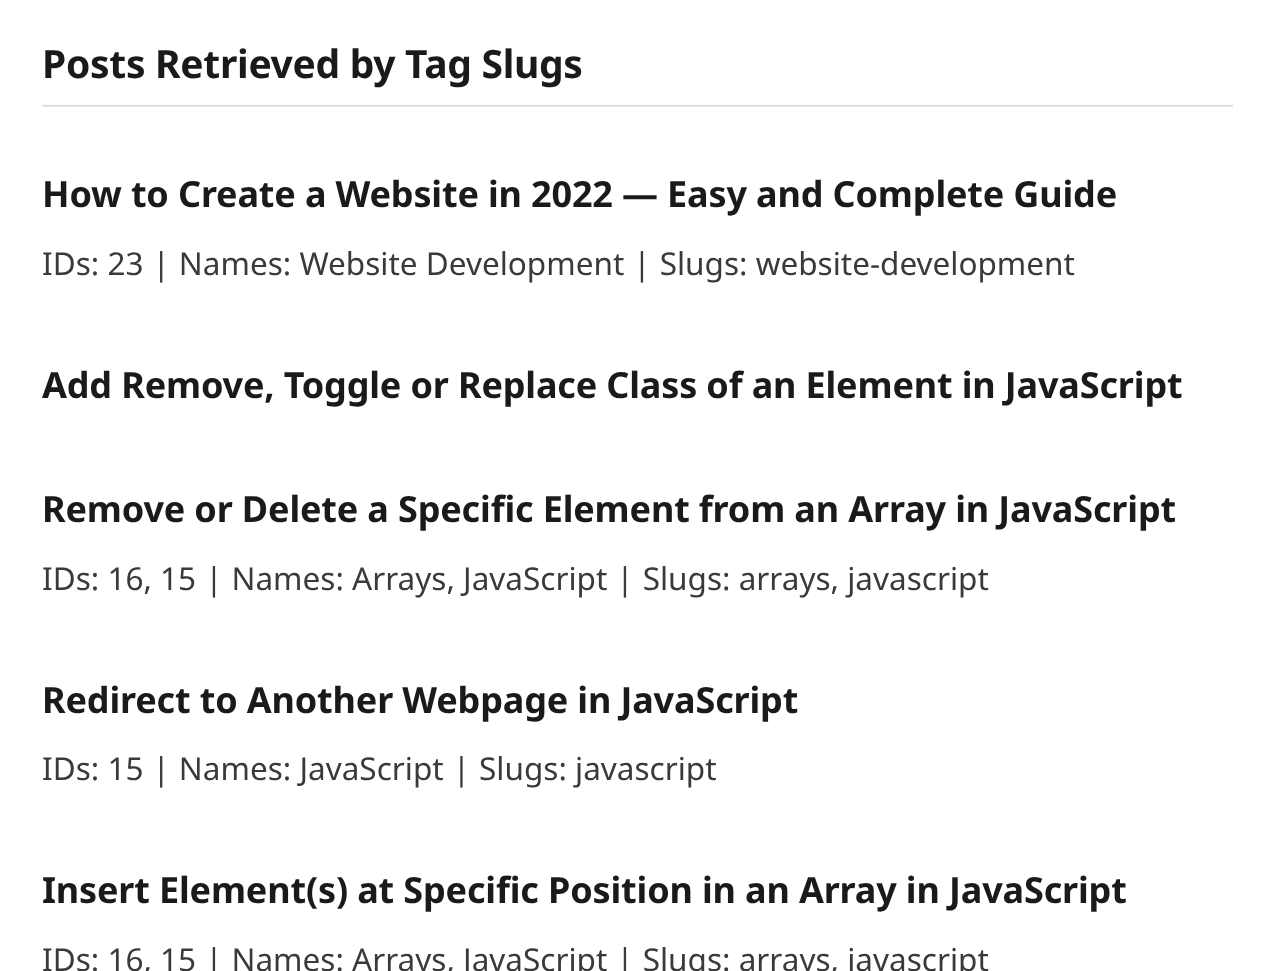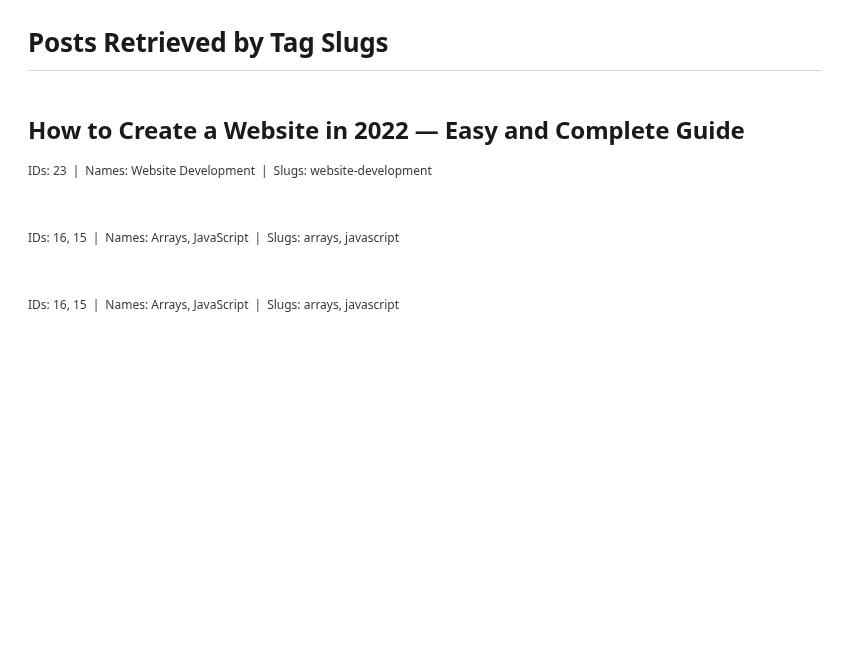--- a/index.html
+++ b/index.html
@@ -27,39 +27,46 @@
       margin-bottom: 50px;
     }
     .post-title {
       font-size: 24px;
       font-weight: 700;
       color: #1a1a1a;
       margin-bottom: 16px;
       letter-spacing: -0.1px;
     }
     .post-meta {
-      font-size: 12px;
+      font-size: 21px;
       color: #3a3a3a;
       font-weight: 400;
     }
     .sep {
       margin: 0 6px;
     }
   </style>
 </head>
 <body>
 
 <h1 class="page-title">Posts Retrieved by Tag Slugs</h1>
 
 <div id="posts-container">
     <article class="post">
       <h2 class="post-title">How to Create a Website in 2022 — Easy and Complete Guide</h2>
       <p class="post-meta"><span>IDs:</span> <span>23</span><span class="sep">|</span><span>Names:</span> <span>Website Development</span><span class="sep">|</span><span>Slugs:</span> <span>website-development</span></p>
     </article>
     <article class="post">
+      <h2 class="post-title">Add Remove, Toggle or Replace Class of an Element in JavaScript</h2>
     </article>
     <article class="post">
+      <h2 class="post-title">Remove or Delete a Specific Element from an Array in JavaScript</h2>
       <p class="post-meta"><span>IDs:</span> <span>16, 15</span><span class="sep">|</span><span>Names:</span> <span>Arrays, JavaScript</span><span class="sep">|</span><span>Slugs:</span> <span>arrays, javascript</span></p>
     </article>
     <article class="post">
+      <h2 class="post-title">Redirect to Another Webpage in JavaScript</h2>
+      <p class="post-meta"><span>IDs:</span> <span>15</span><span class="sep">|</span><span>Names:</span> <span>JavaScript</span><span class="sep">|</span><span>Slugs:</span> <span>javascript</span></p>
+    </article>
+    <article class="post">
+      <h2 class="post-title">Insert Element(s) at Specific Position in an Array in JavaScript</h2>
       <p class="post-meta"><span>IDs:</span> <span>16, 15</span><span class="sep">|</span><span>Names:</span> <span>Arrays, JavaScript</span><span class="sep">|</span><span>Slugs:</span> <span>arrays, javascript</span></p>
     </article>
   </div>
 
 </body></html>

